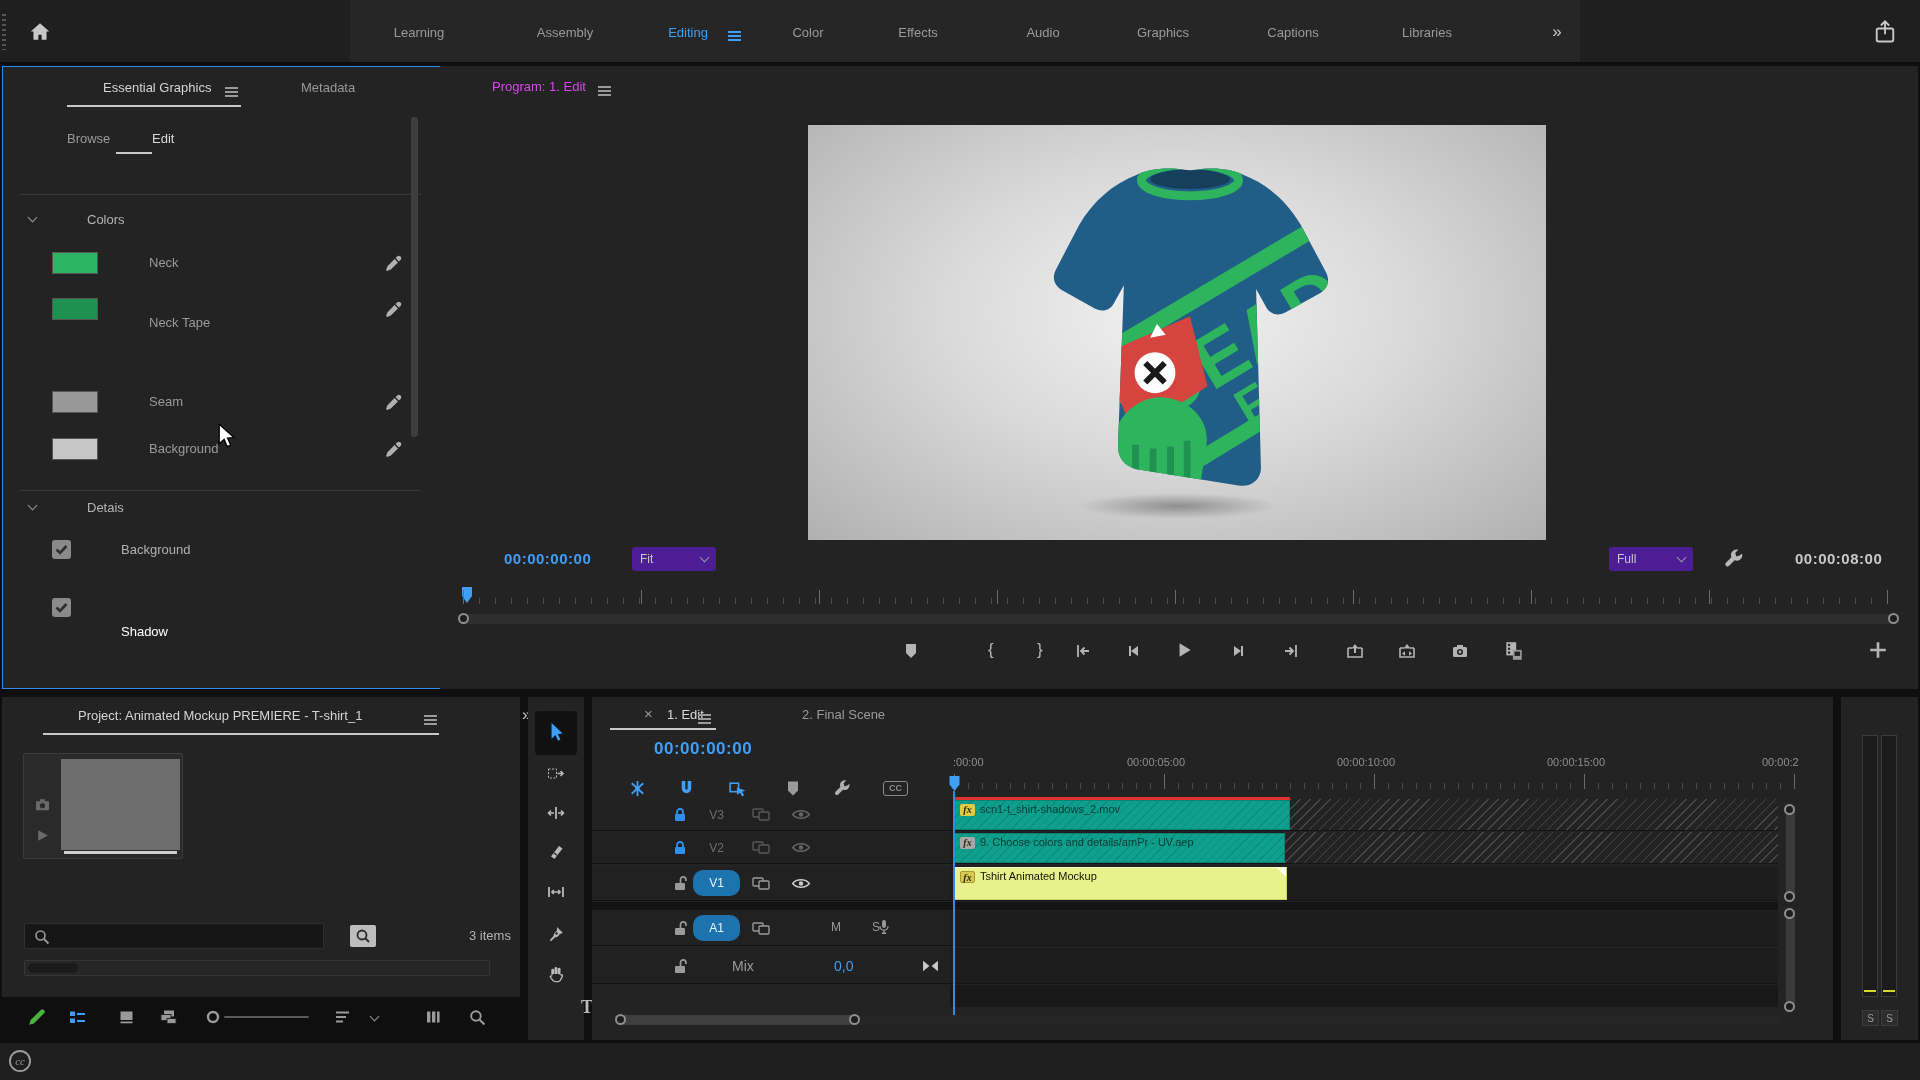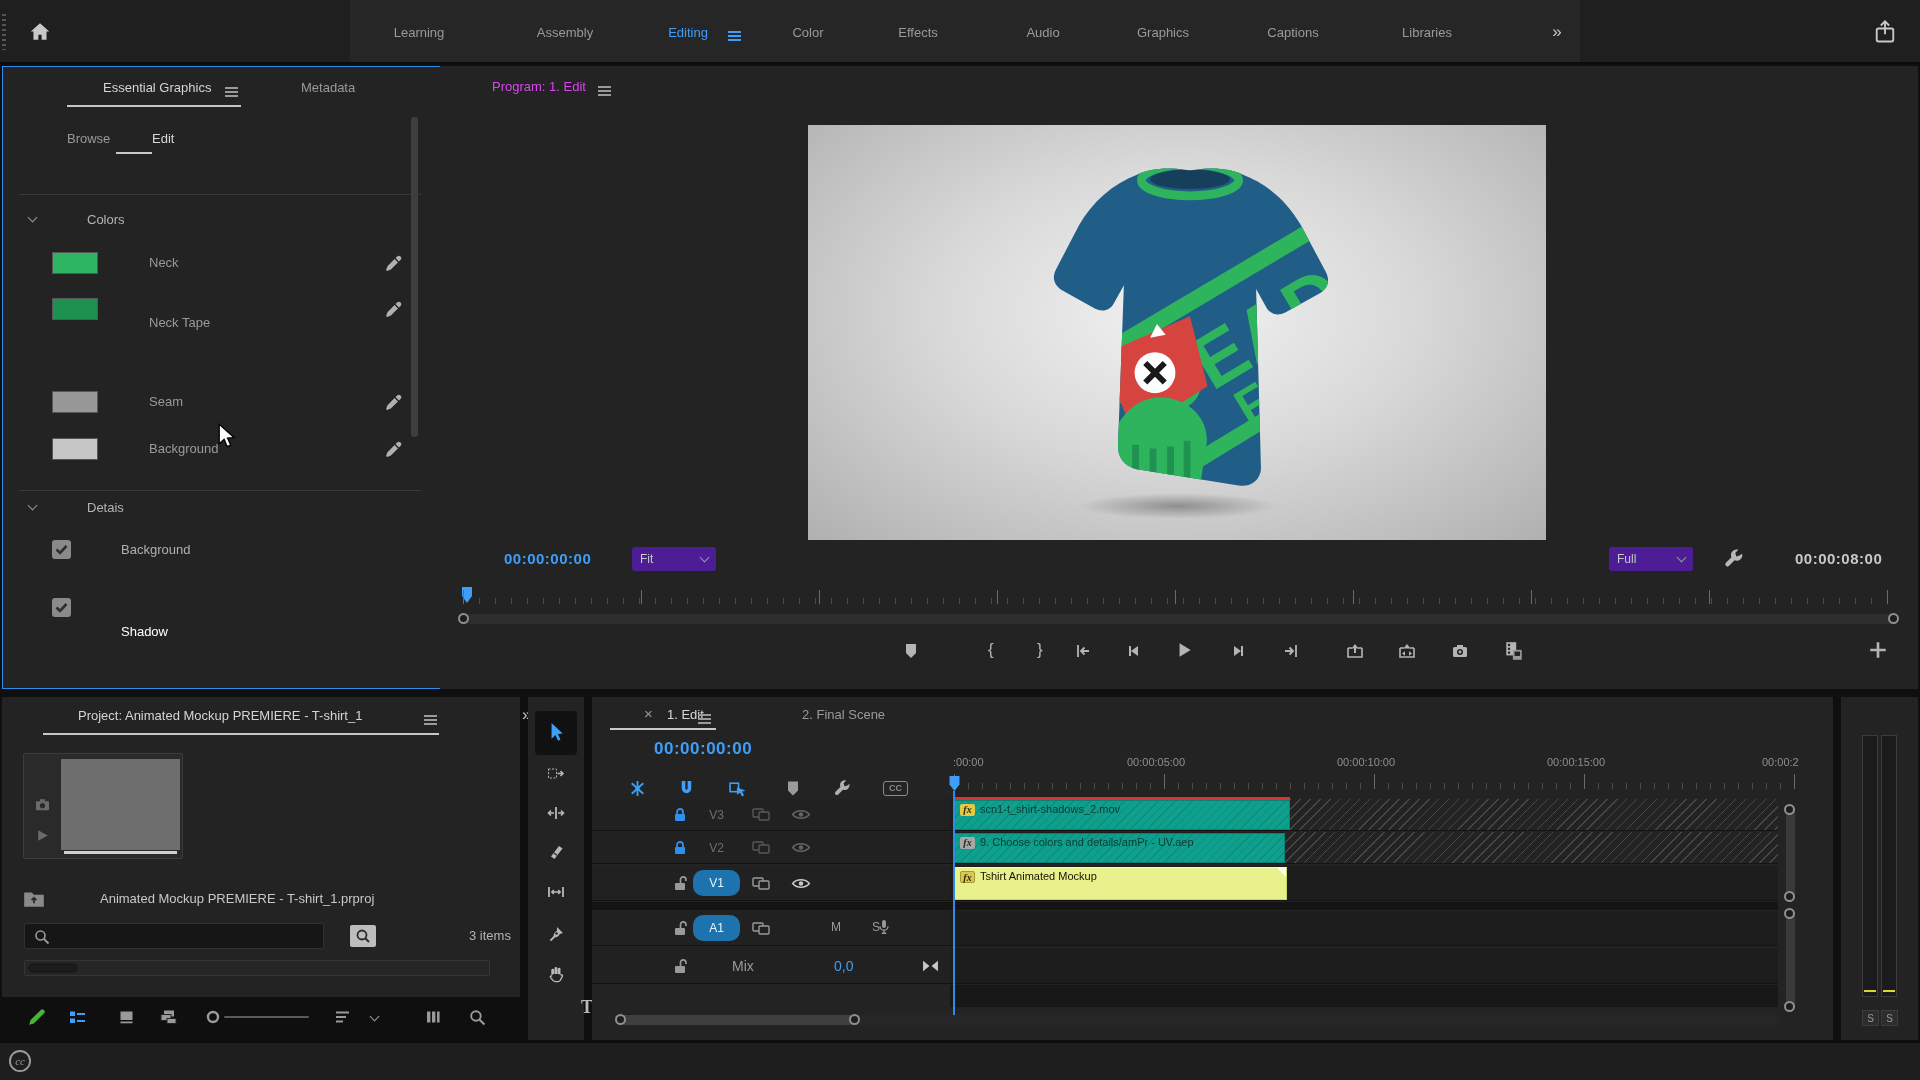--- a/index.html
+++ b/index.html
@@ -308,29 +308,20 @@
     <span class="abs" style="left:11px;top:74px;">
         <svg width="15" height="15" viewBox="0 0 14 14">
           <path d="M3 2 L12 7 L3 12 Z" fill="#6a6a6a"></path>
         </svg>
       </span>
     <div class="abs" style="left:37px;top:5px;width:119px;height:91px;background:#6e6e6e;"></div>
     <div class="abs" style="left:40px;top:97px;width:113px;height:3px;background:#d0d0d0;"></div>
   </div>
 
   
-  <div class="abs" style="left:0;top:190px;width:518px;height:26px;">
-    <span class="abs" style="left:20px;top:2px;">
-        <svg width="24" height="20" viewBox="0 0 22 18">
-          <path d="M2 3 h7 l2 2 h9 v11 H2 Z" fill="#8a8a8a"></path>
-          <path d="M11 13 V8 M8.8 10 L11 7.8 13.2 10" stroke="#2a2a2a" stroke-width="1.6" fill="none"></path>
-        </svg>
-      </span>
-    <span class="abs txt" style="left:66px;top:4px;color:#c8c8c8;">Animated Mockup PREMIERE - T-shirt_1.prproj</span>
-  </div>
 
   
   <div class="abs" style="left:22px;top:226px;width:300px;height:26px;background:#161616;border:1px solid #303030;border-radius:2px;">
     <span class="abs" style="left:8px;top:4px;">
         <svg width="17" height="17" viewBox="0 0 17 17">
           <circle cx="7.5" cy="7.5" r="4.5" fill="none" stroke="#9a9a9a" stroke-width="1.6"></circle>
           <path d="M11 11 L15.5 15.5" stroke="#9a9a9a" stroke-width="1.8"></path>
         </svg>
       </span>
     <input style="position: absolute; left: 30px; top: 1px; width: 262px; height: 22px; background: transparent; border: none; outline: none; color: rgb(208, 208, 208); font-size: 12px;" value="">

